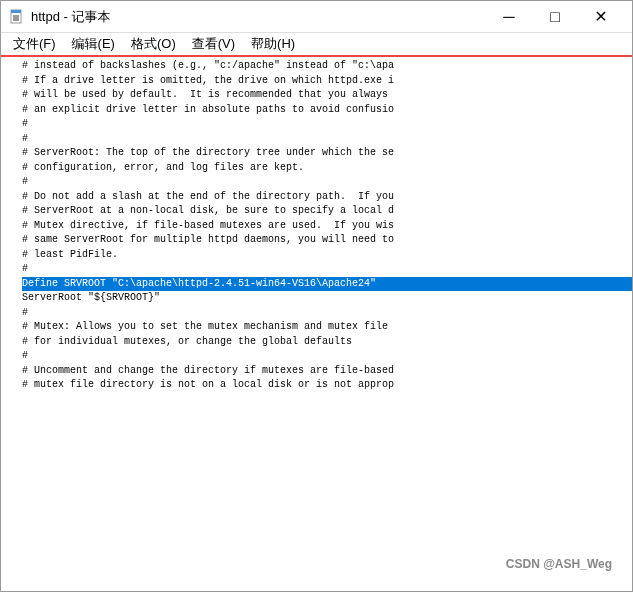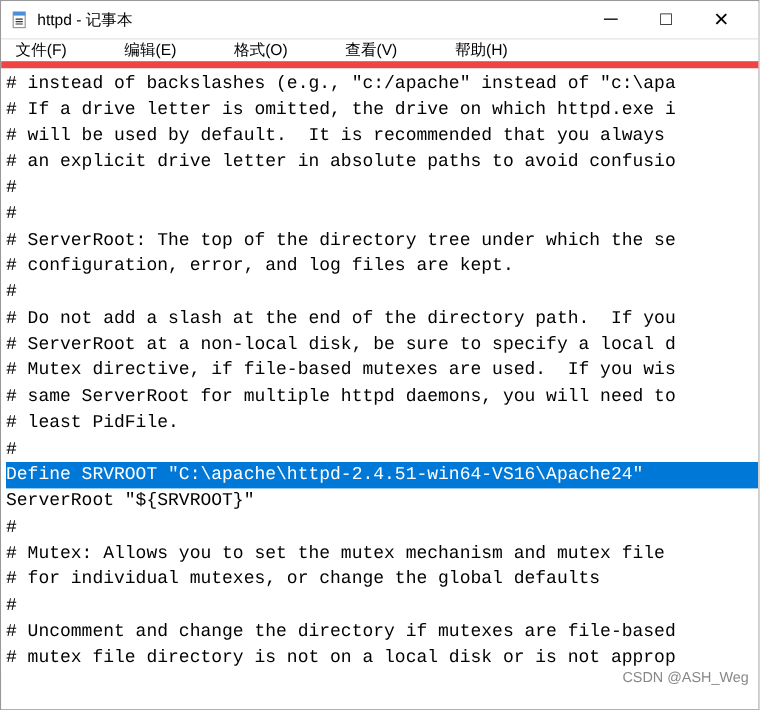--- a/index.html
+++ b/index.html
@@ -74,50 +74,50 @@
       color: #000;
       font-family: 'Segoe UI Symbol', Arial, sans-serif;
     }
 
     .menu-bar {
       height: 24px;
       display: flex;
       align-items: center;
       padding: 0 4px;
       background: #fff;
-      border-bottom: 6px solid #ef4444;
+      border-bottom: 2px solid #ef4444;
       font-family: 'Microsoft YaHei', SimSun, sans-serif;
       font-size: 13px;
-      gap: 32px;
     }
 
     .menu-item {
       padding: 2px 8px;
       cursor: pointer;
       white-space: nowrap;
     }
 
     .watermark {
       position: absolute;
       bottom: 20px;
-      right: 8px;
+      right: 20px;
       font-family: 'Microsoft YaHei', SimSun, sans-serif;
       font-size: 12px;
       color: #888;
       pointer-events: none;
+      font-weight: bold;
     }
 
     pre {
       font-family: 'Courier New', Courier, monospace;
-      font-size: 15px;
+      font-size: 10px;
       line-height: 1.45;
       color: #000;
       white-space: pre;
       overflow: hidden;
-      padding: 2px 0 2px 4px;
+      padding: 2px 0 2px 21px;
       background: #fff;
       flex: 1;
       overflow-x: hidden;
       overflow-y: hidden;
     }
 
     .line {
       display: block;
       white-space: pre;
       overflow: hidden;

